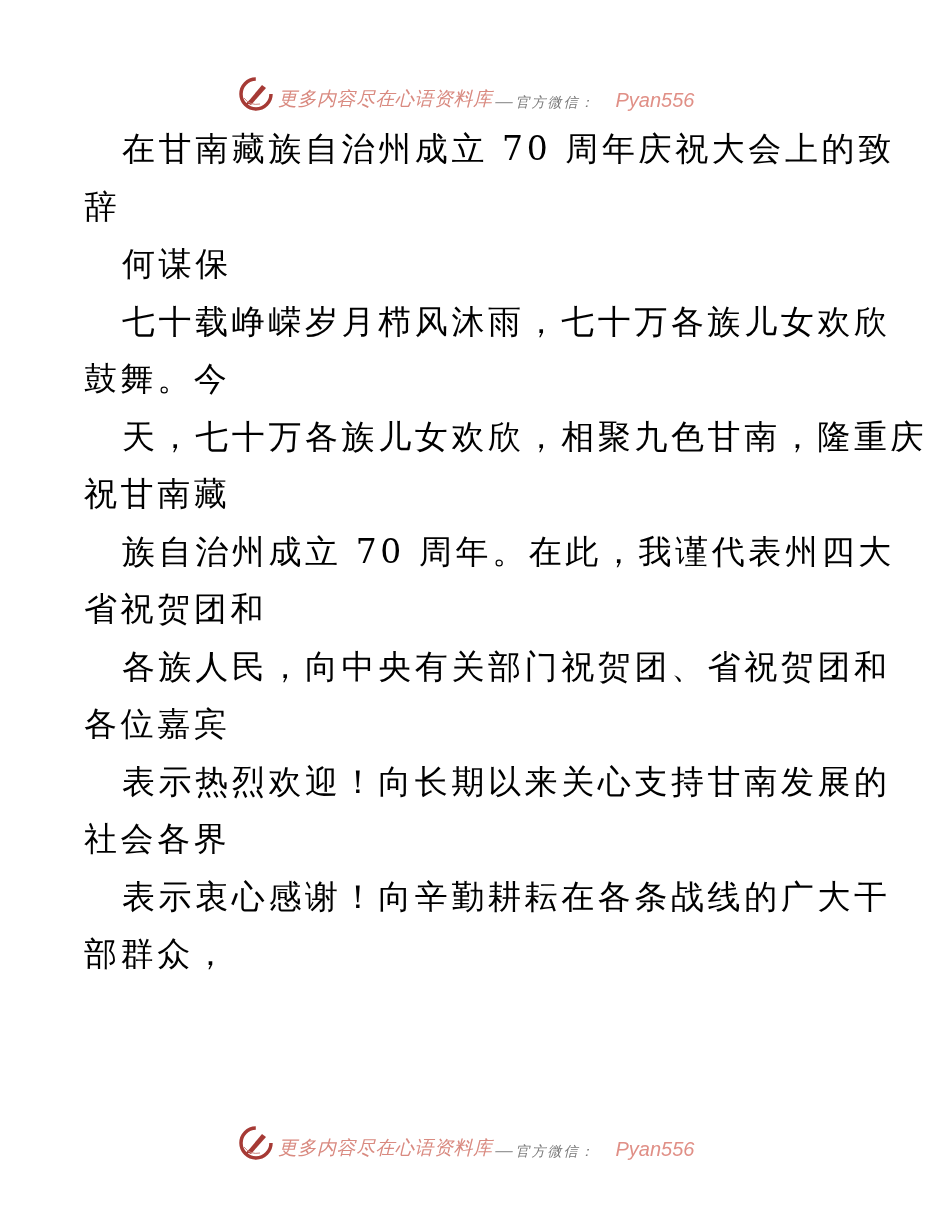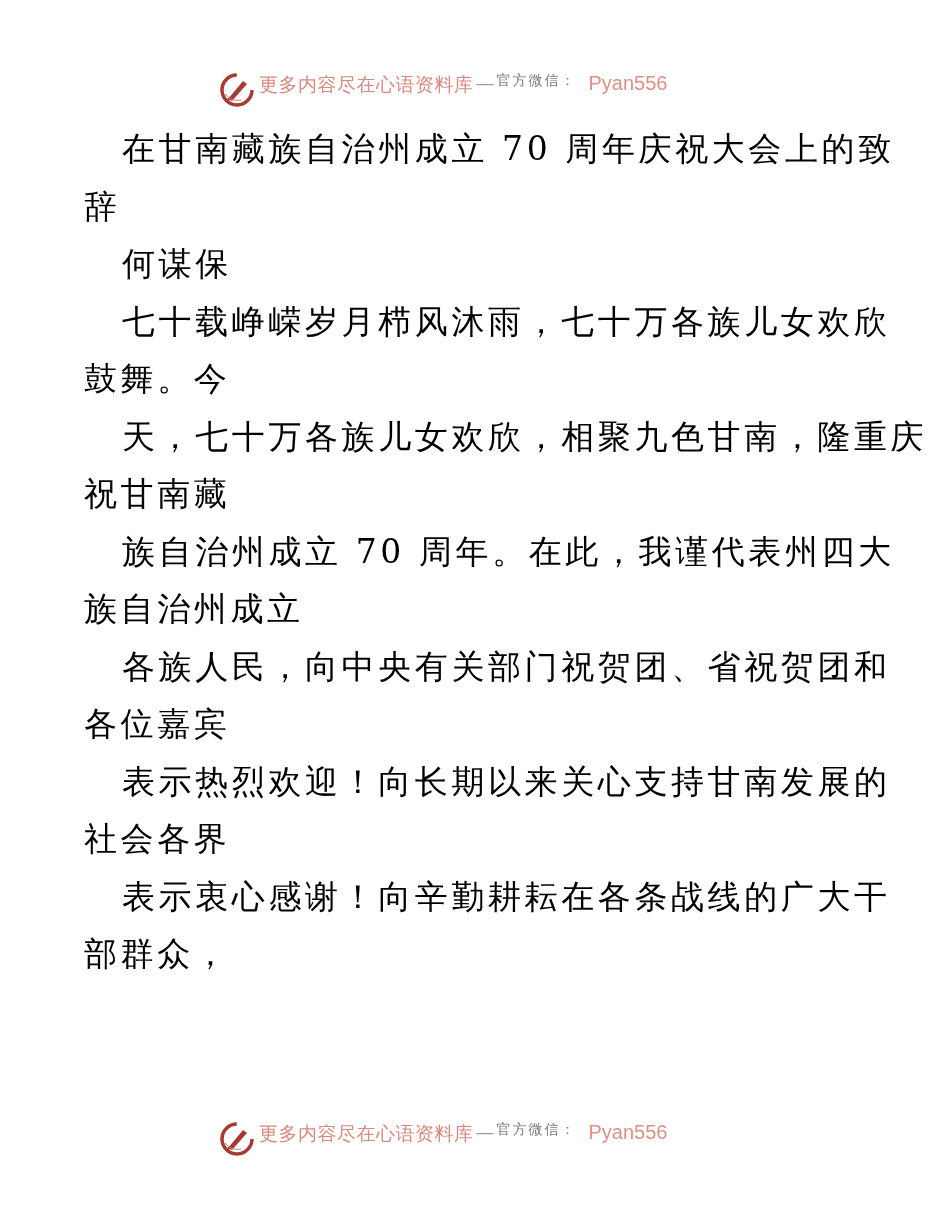--- a/index.html
+++ b/index.html
@@ -10,25 +10,26 @@
     body {
       width: 950px;
       height: 1230px;
       position: relative;
       overflow: hidden;
       font-family: "DejaVu Serif", "Liberation Serif", serif;
       color: #000000;
     }
     .banner {
       position: absolute;
-      left: 219px;
+      left: 238px;
       height: 40px;
       display: flex;
-      align-items: flex-start;
+      align-items: flex-end;
       white-space: nowrap;
+      font-style: italic;
     }
     .banner.top { top: 72px; }
     .banner.bottom { top: 1121px; }
     .banner .logo {
       width: 36px;
       height: 36px;
       margin-right: 4px;
       display: inline-block;
     }
     .banner .promo {
@@ -45,21 +46,21 @@
     .banner .wechat {
       font-family: "DejaVu Serif", "Liberation Serif", serif;
       font-size: 14px;
       color: #7a7a7a;
       letter-spacing: 2px;
     }
     .banner .handle {
       font-family: "Liberation Sans", "DejaVu Sans", sans-serif;
       font-size: 20px;
       color: #e08f86;
-      margin-left: 12px;
+      margin-left: 20px;
     }
     .page-body {
       position: absolute;
       left: 84px;
       top: 120px;
       width: 760px;
     }
     .line {
       font-size: 33px;
       line-height: 57.5px;
@@ -95,21 +96,21 @@
 
 <div class="page-body">
   <div class="line indent">在甘南藏族自治州成立 70 周年庆祝大会上的致</div>
   <div class="line">辞</div>
   <div class="line indent">何谋保</div>
   <div class="line indent">七十载峥嵘岁月栉风沐雨，七十万各族儿女欢欣</div>
   <div class="line">鼓舞。今</div>
   <div class="line indent">天，七十万各族儿女欢欣，相聚九色甘南，隆重庆</div>
   <div class="line">祝甘南藏</div>
   <div class="line indent">族自治州成立 70 周年。在此，我谨代表州四大</div>
-  <div class="line">族自治州成立</div>
+  <div class="line">省祝贺团和</div>
   <div class="line indent">各族人民，向中央有关部门祝贺团、省祝贺团和</div>
   <div class="line">各位嘉宾</div>
   <div class="line indent">表示热烈欢迎！向长期以来关心支持甘南发展的</div>
   <div class="line">社会各界</div>
   <div class="line indent">表示衷心感谢！向辛勤耕耘在各条战线的广大干</div>
   <div class="line">部群众，</div>
 </div>
 
 <div class="banner bottom">
   <span class="logo">

